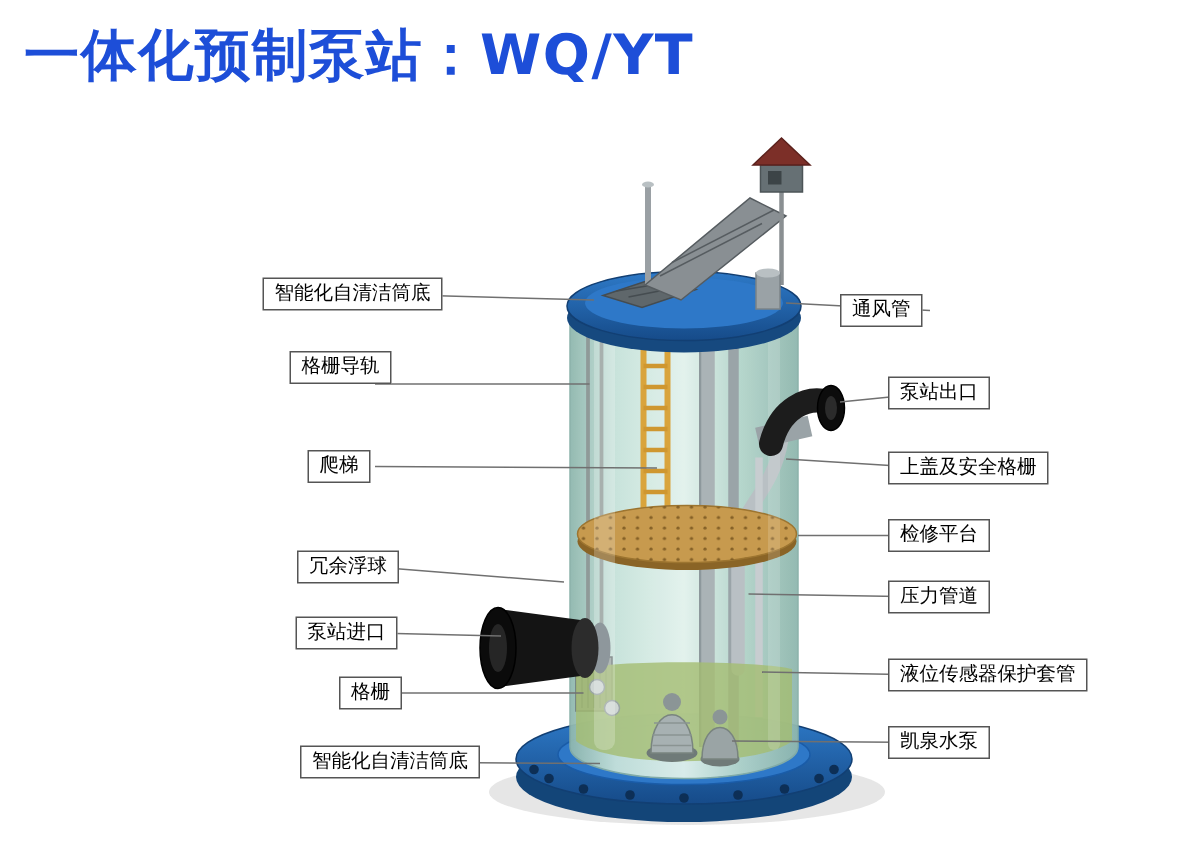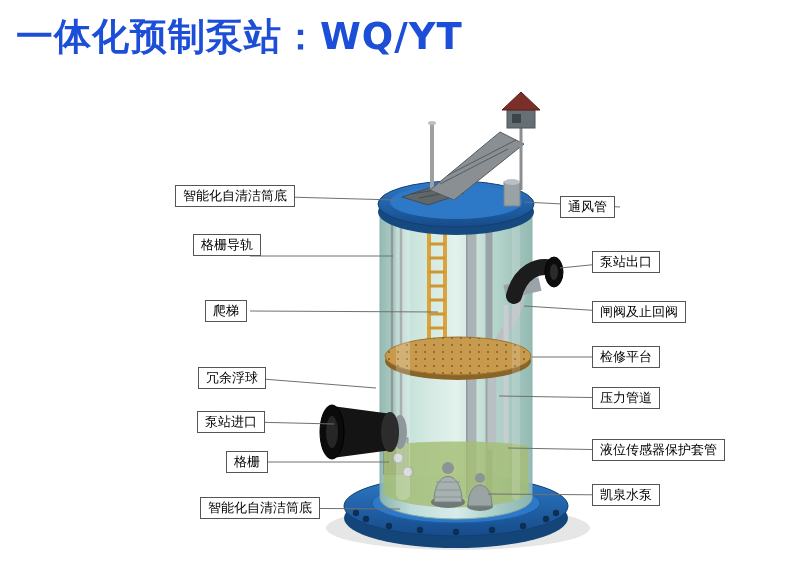--- a/index.html
+++ b/index.html
@@ -195,19 +195,19 @@
   <div class="label" style="left:175px;top:185px;">智能化自清洁筒底</div>
   <div class="label" style="left:193px;top:234px;">格栅导轨</div>
   <div class="label" style="left:205px;top:300px;">爬梯</div>
   <div class="label" style="left:198px;top:367px;">冗余浮球</div>
   <div class="label" style="left:197px;top:411px;text-align:center;">泵站进口</div>
   <div class="label" style="left:226px;top:451px;">格栅</div>
   <div class="label" style="left:152px;top:497px;margin-left:48px;">智能化自清洁筒底</div>
 
   <div class="label" style="left:560px;top:196px;">通风管</div>
   <div class="label" style="left:592px;top:251px;text-align:right;">泵站出口</div>
-  <div class="label" style="left:592px;top:301px;">闸阀及止回阀</div>
+  <div class="label" style="left:592px;top:301px;">上盖及安全格栅</div>
   <div class="label" style="left:592px;top:346px;">检修平台</div>
   <div class="label" style="left:592px;top:387px;">压力管道</div>
   <div class="label" style="left:592px;top:439px;">液位传感器保护套管</div>
   <div class="label" style="left:592px;top:484px;">凯泉水泵</div>
 
 </div>
 
 </body></html>

